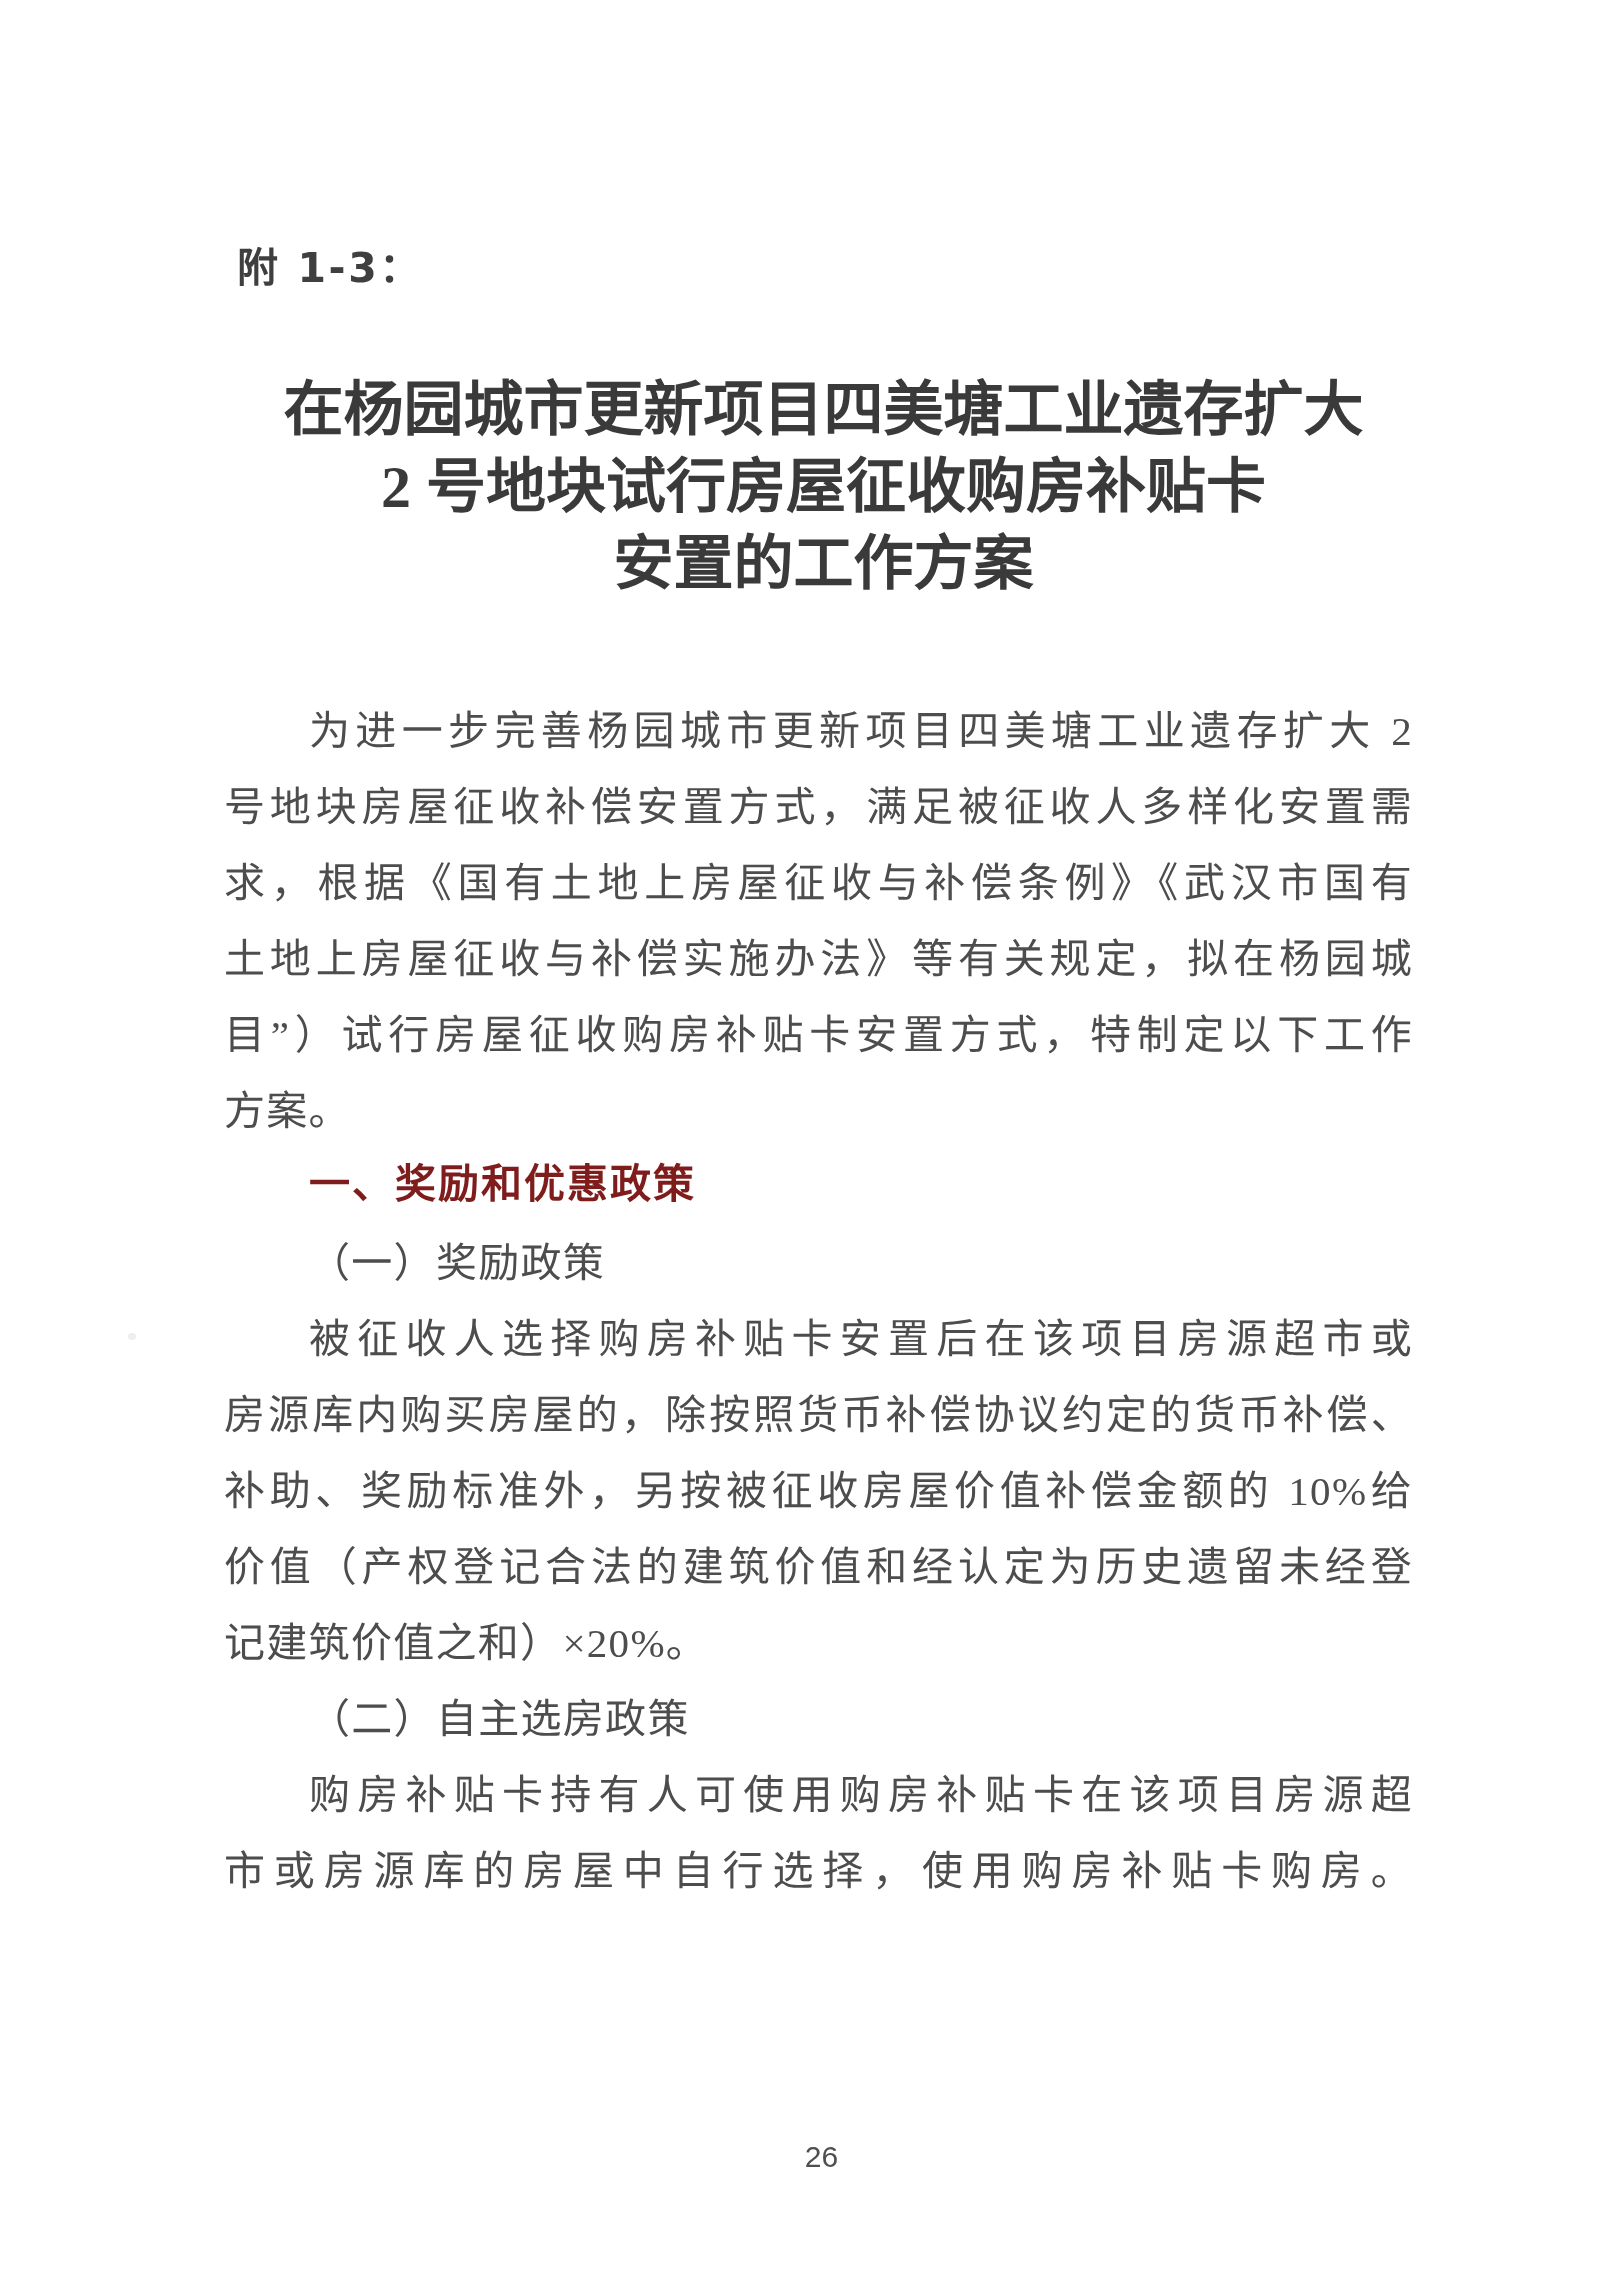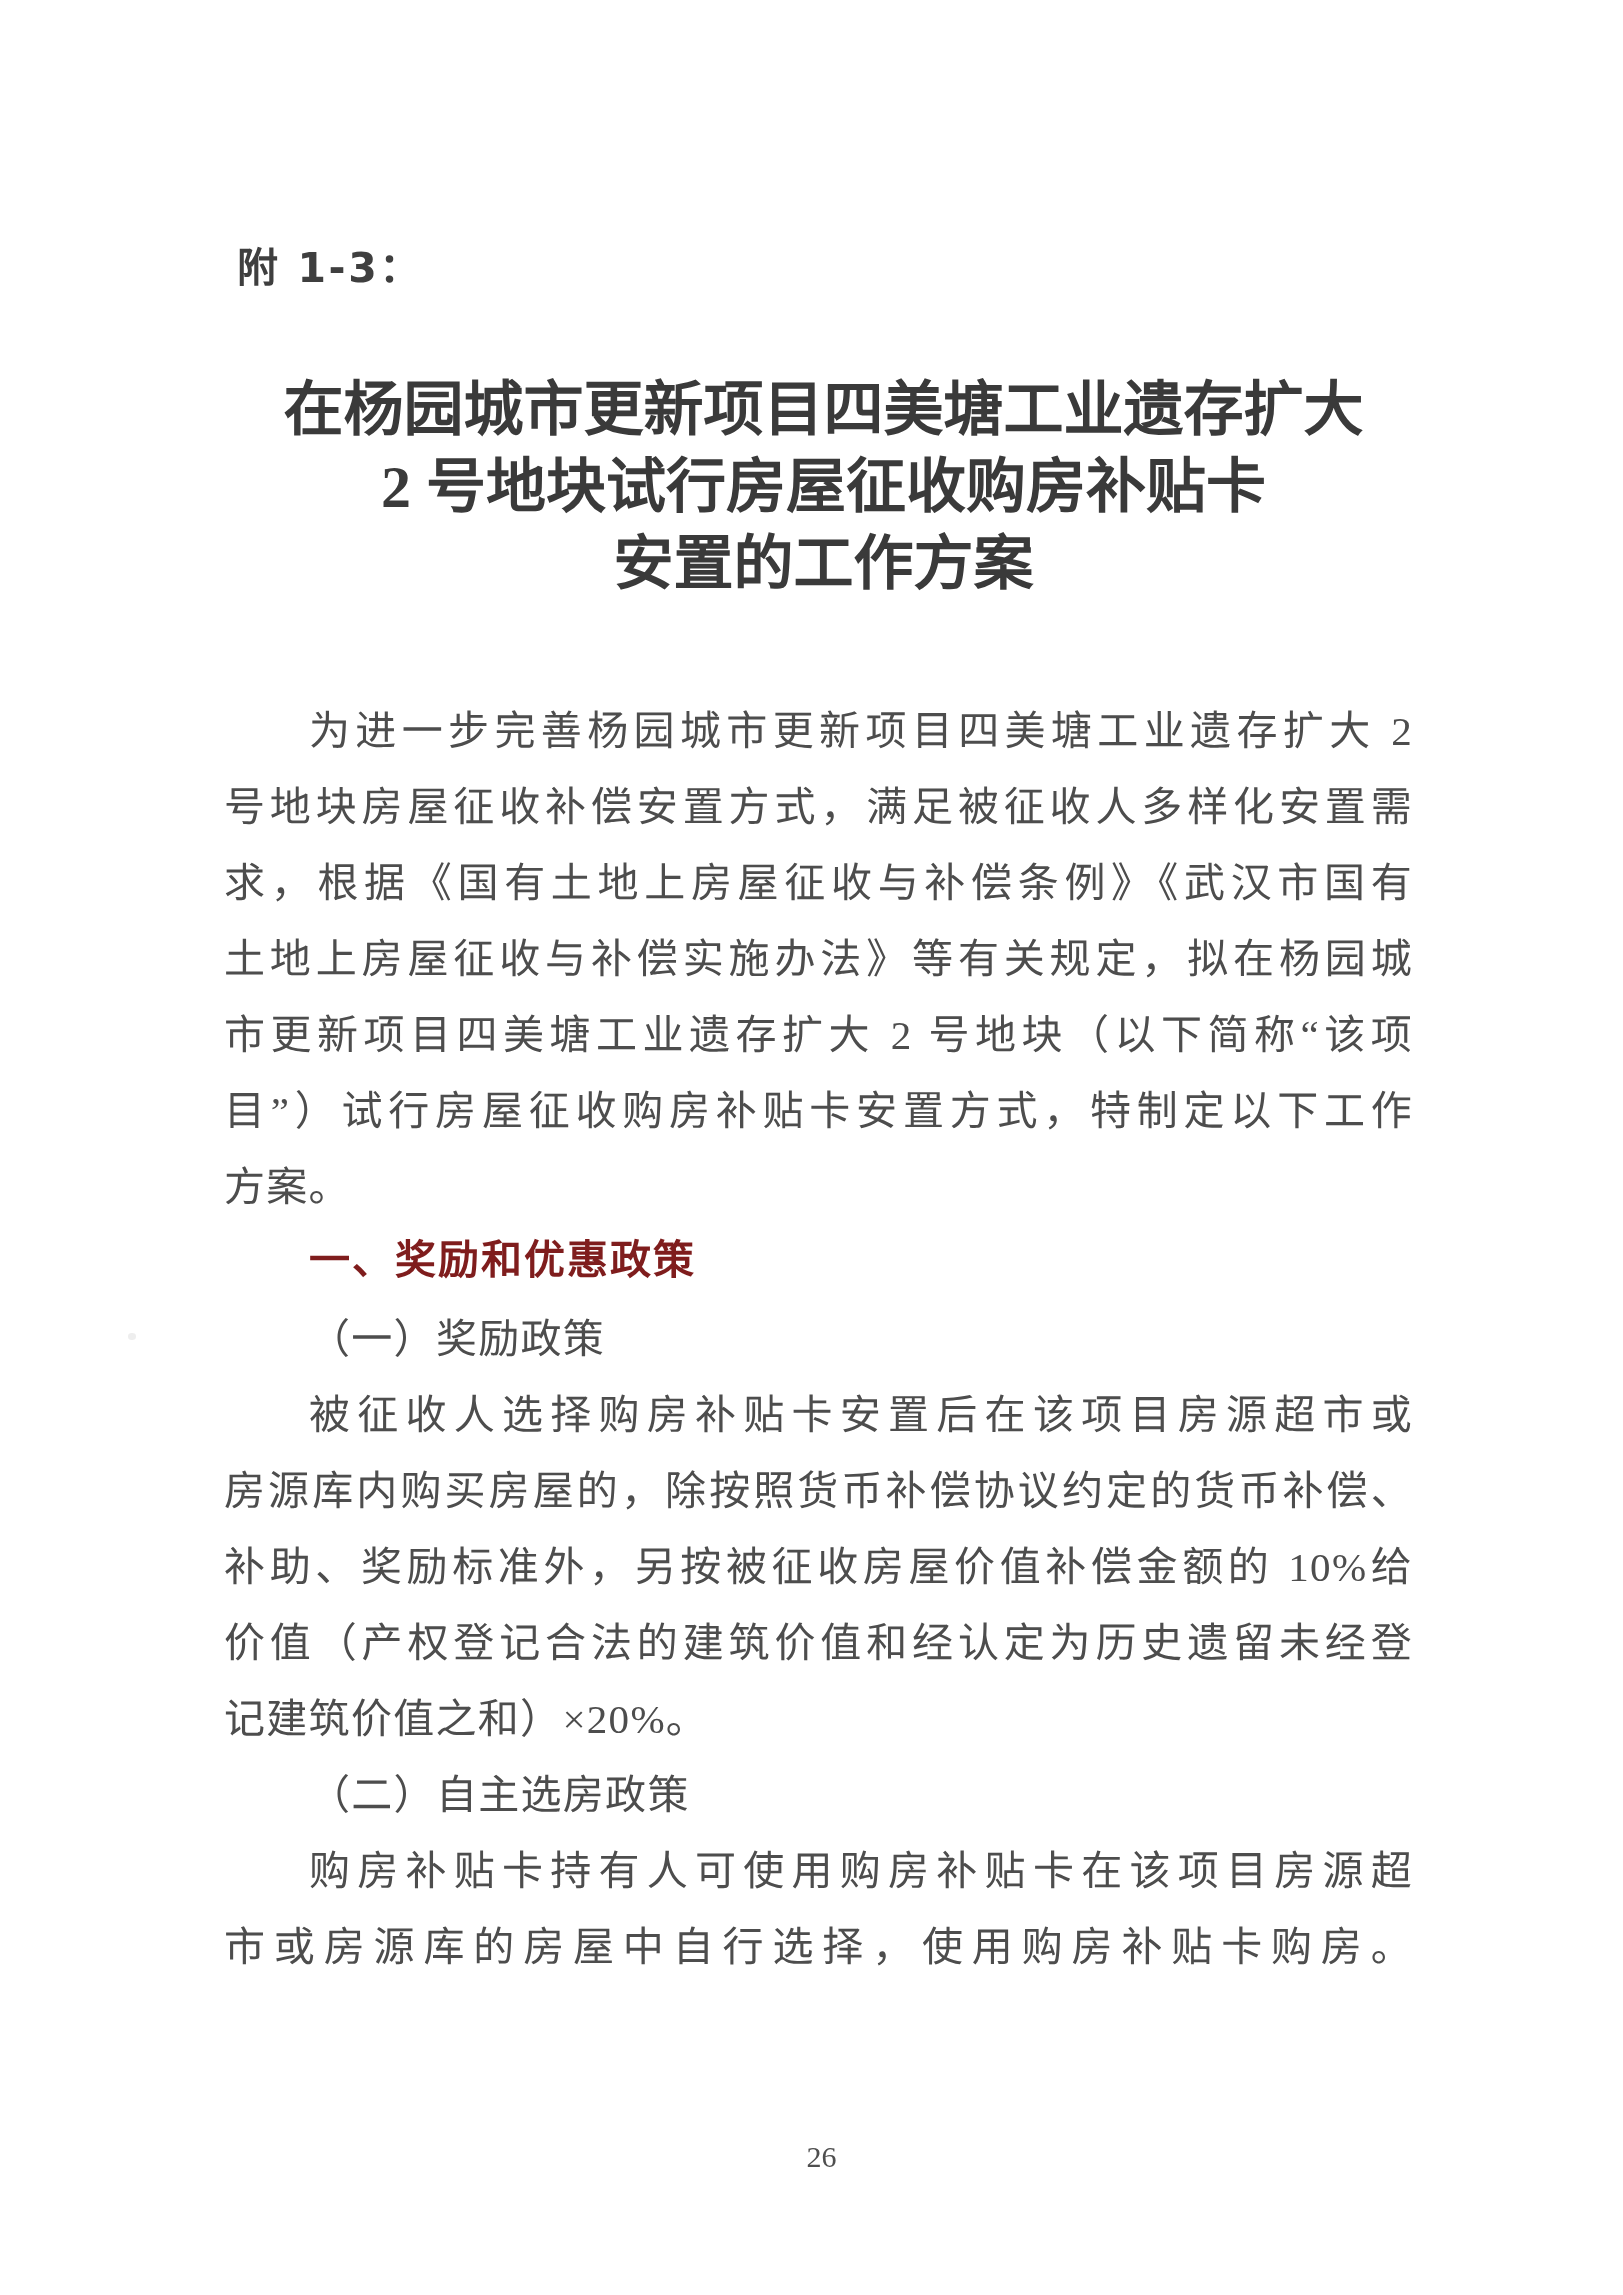--- a/index.html
+++ b/index.html
@@ -85,21 +85,21 @@
   }
   
   .page-num {
     position: absolute;
     left: 0;
     right: 0;
     top: 2140px;
     text-align: center;
     font-size: 30px;
     color: #4f4f4f;
-    font-family: Liberation Serif, serif;
+    font-family: Liberation Sans, sans-serif;
     padding-left: 20px;
   }
 </style>
 </head>
 <body>
 
 <div class="page">
 
   <div class="attachment">附 1-3：</div>
 
@@ -107,21 +107,20 @@
     <div class="title-line">在杨园城市更新项目四美塘工业遗存扩大</div>
     <div class="title-line">2 号地块试行房屋征收购房补贴卡</div>
     <div class="title-line">安置的工作方案</div>
   </div>
 
   <div class="body-text">
     <div class="line just indent">为进一步完善杨园城市更新项目四美塘工业遗存扩大 2</div>
     <div class="line just">号地块房屋征收补偿安置方式，满足被征收人多样化安置需</div>
     <div class="line just">求，根据《国有土地上房屋征收与补偿条例》《武汉市国有</div>
     <div class="line just">土地上房屋征收与补偿实施办法》等有关规定，拟在杨园城</div>
-    <div class="line just">市更新项目四美塘工业遗存扩大 2 号地块（以下简称“该项</div>
     <div class="line just">目”）试行房屋征收购房补贴卡安置方式，特制定以下工作</div>
     <div class="line">方案。</div>
 
     <div class="line indent h-bold">一、奖励和优惠政策</div>
     <div class="line indent">（一）奖励政策</div>
 
     <div class="line just indent">被征收人选择购房补贴卡安置后在该项目房源超市或</div>
     <div class="line just">房源库内购买房屋的，除按照货币补偿协议约定的货币补偿、</div>
     <div class="line just">补助、奖励标准外，另按被征收房屋价值补偿金额的 10%给</div>
     <div class="line just">价值（产权登记合法的建筑价值和经认定为历史遗留未经登</div>

